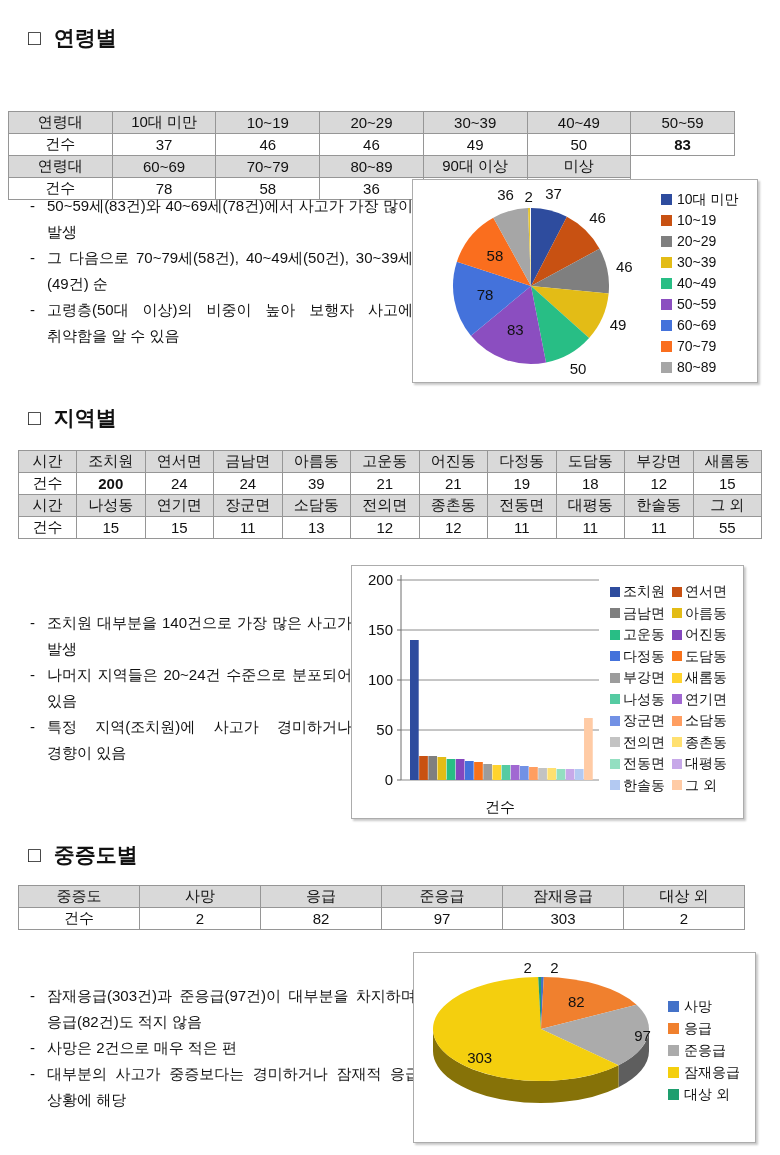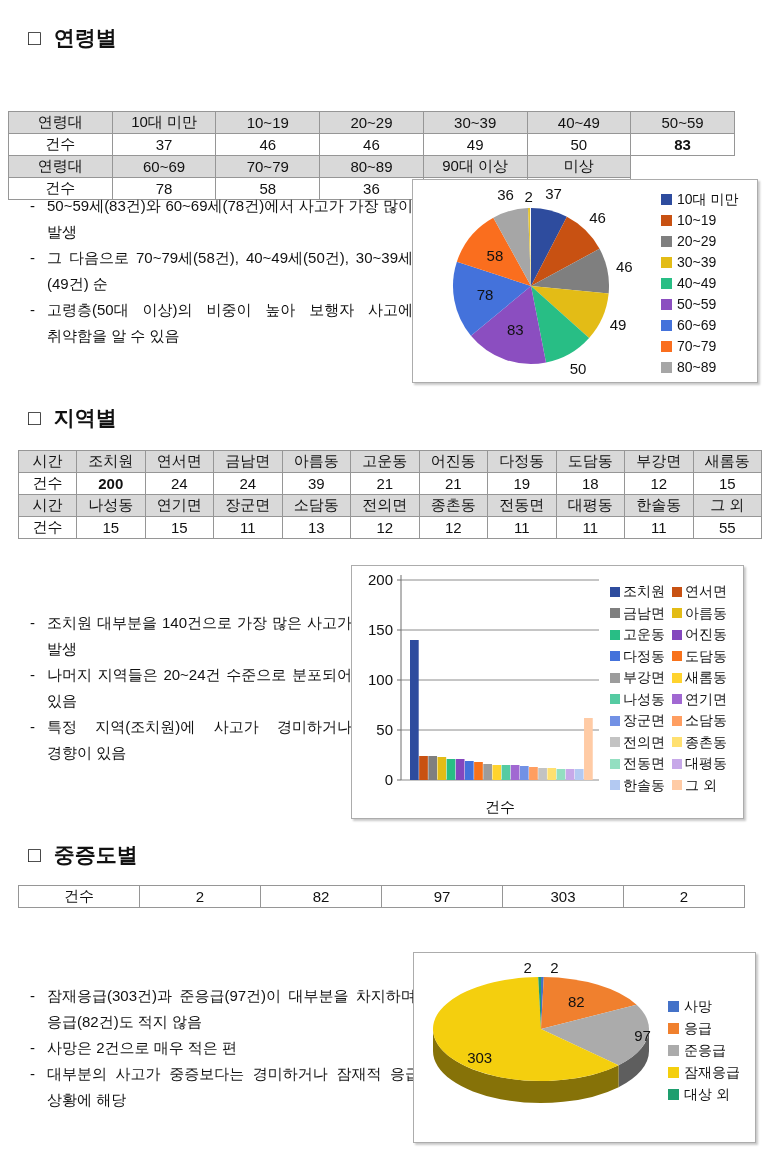--- a/index.html
+++ b/index.html
@@ -82,21 +82,21 @@
         <td>36</td>
         <td>2</td>
         <td>1</td>
       </tr>
     </tbody>
 </table>
 
 <div class="bullets abs" style="left:30px;top:193px;width:383px;">
     <div class="bullet">
       <span class="dash">-</span>
-      <span class="btxt">50~59세(83건)와 60~69세(78건)에서 사고가 가장 많이 발생</span>
+      <span class="btxt">50~59세(83건)와 40~69세(78건)에서 사고가 가장 많이 발생</span>
     </div>
     <div class="bullet">
       <span class="dash">-</span>
       <span class="btxt">그 다음으로 70~79세(58건), 40~49세(50건), 30~39세(49건) 순</span>
     </div>
     <div class="bullet">
       <span class="dash">-</span>
       <span class="btxt">고령층(50대 이상)의 비중이 높아 보행자 사고에 취약함을 알 수 있음</span>
     </div>
   </div>
@@ -388,20 +388,28 @@
   <colgroup>
       <col>
       <col>
       <col>
       <col>
       <col>
       <col>
     </colgroup>
   <tbody>
       <tr>
+        <td class="h">중증도</td>
+        <td class="h">사망</td>
+        <td class="h">응급</td>
+        <td class="h">준응급</td>
+        <td class="h">잠재응급</td>
+        <td class="h">대상 외</td>
+      </tr>
+      <tr>
         <td>건수</td>
         <td>2</td>
         <td>82</td>
         <td>97</td>
         <td>303</td>
         <td>2</td>
       </tr>
     </tbody>
 </table>
 

